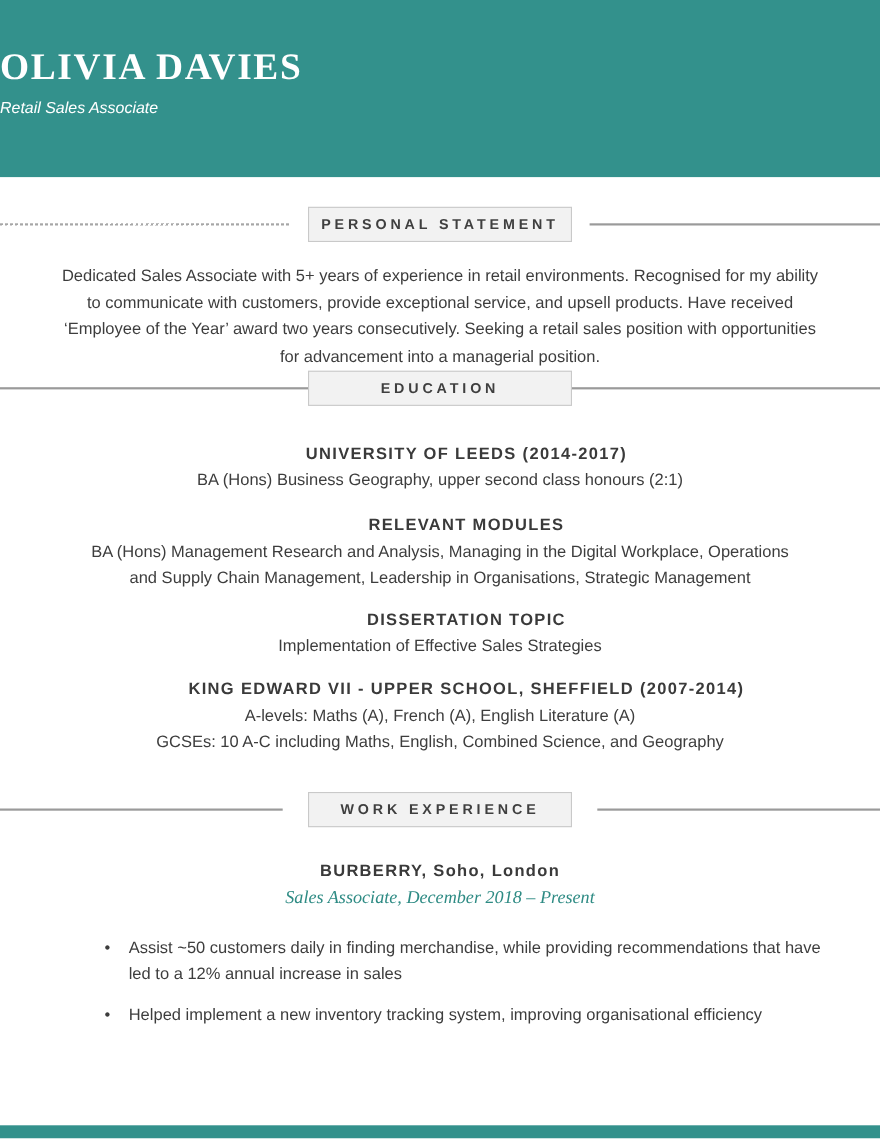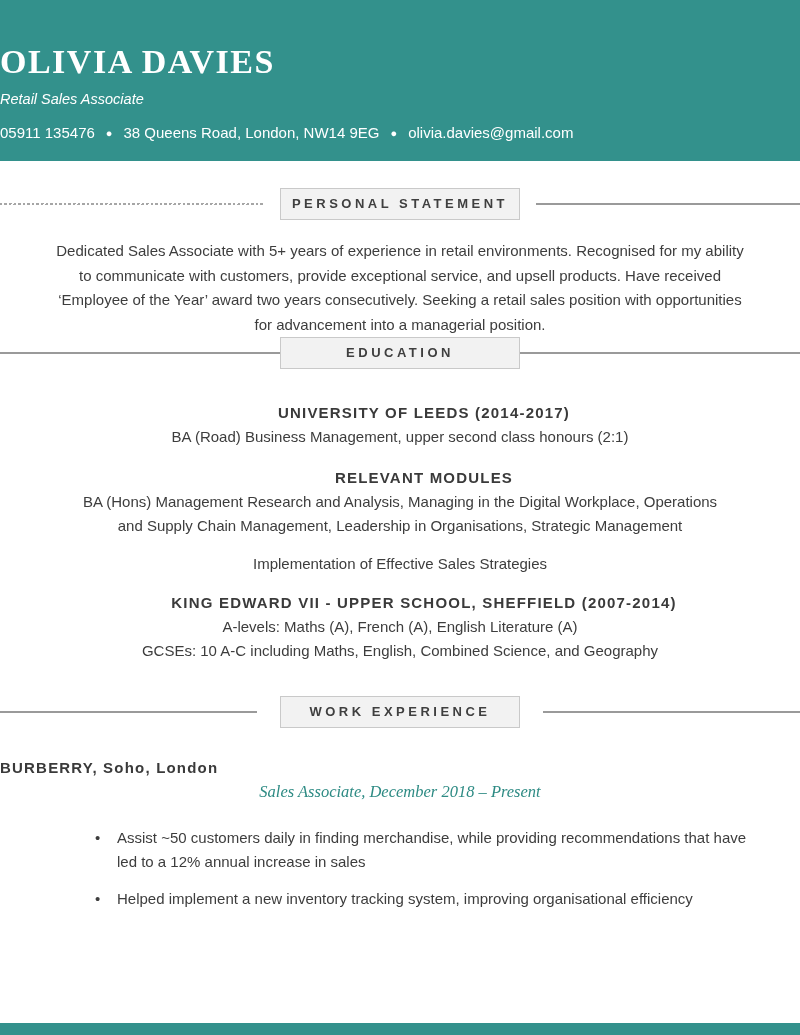--- a/index.html
+++ b/index.html
@@ -106,21 +106,21 @@
     margin: 0 auto;
   }
   .edu-1 { margin-top: 32px; }
   .edu-2 { margin-top: 17px; }
   .edu-3 { margin-top: 14px; }
   .edu-4 { margin-top: 15px; }
 
   
   .employer {
     margin-top: 28px;
-    text-align: left;
+    text-align: center;
     font-weight: bold;
     font-size: 15px;
     letter-spacing: 1.2px;
     line-height: 24px;
     color: #3a3a3a;
   }
   .role-dates {
     text-align: center;
     font-family: "Liberation Serif", serif;
     font-style: italic;
@@ -157,49 +157,47 @@
     height: 12px;
     background: #33918c;
   }
 </style>
 </head>
 <body>
 
 <div class="header">
   <div class="name">OLIVIA DAVIES</div>
   <div class="role">Retail Sales Associate</div>
-  <div class="contact">
-    <span>05911 135476</span><span class="sep">●</span><span>38 Queens Road, London, NW14 9EG</span><span class="sep">●</span><span>olivia.davies@gmail.com</span>
-  </div>
 </div>
 
 <div class="section-header hdr-ps">
   <div class="rule hatched"></div>
   <div class="section-box">PERSONAL STATEMENT</div>
   <div class="rule"></div>
 </div>
 <div class="ps-body">Dedicated Sales Associate with 5+ years of experience in retail environments. Recognised for my ability to communicate with customers, provide exceptional service, and upsell products. Have received ‘Employee of the Year’ award two years consecutively. Seeking a retail sales position with opportunities for advancement into a managerial position.</div>
 
 <div class="section-header hdr-edu">
   <div class="rule"></div>
   <div class="section-box">EDUCATION</div>
   <div class="rule"></div>
 </div>
 
 <div class="edu-entry edu-1">
   <div class="entry-heading">UNIVERSITY OF LEEDS (2014-2017)</div>
-  <div class="entry-lines">BA (Road) Business Management, upper second class honours (2:1)</div>
+  <div class="entry-lines">BA (Hons) Business Geography, upper second class honours (2:1)</div>
 </div>
 
 <div class="edu-entry edu-2">
   <div class="entry-heading">RELEVANT MODULES</div>
   <div class="entry-lines">BA (Hons) Management Research and Analysis, Managing in the Digital Workplace, Operations and Supply Chain Management, Leadership in Organisations, Strategic Management</div>
 </div>
 
 <div class="edu-entry edu-3">
+  <div class="entry-heading">DISSERTATION TOPIC</div>
   <div class="entry-lines">Implementation of Effective Sales Strategies</div>
 </div>
 
 <div class="edu-entry edu-4">
   <div class="entry-heading">KING EDWARD VII - UPPER SCHOOL, SHEFFIELD (2007-2014)</div>
   <div class="entry-lines">A-levels: Maths (A), French (A), English Literature (A)</div>
   <div class="entry-lines">GCSEs: 10 A-C including Maths, English, Combined Science, and Geography</div>
 </div>
 
 <div class="section-header hdr-work">

